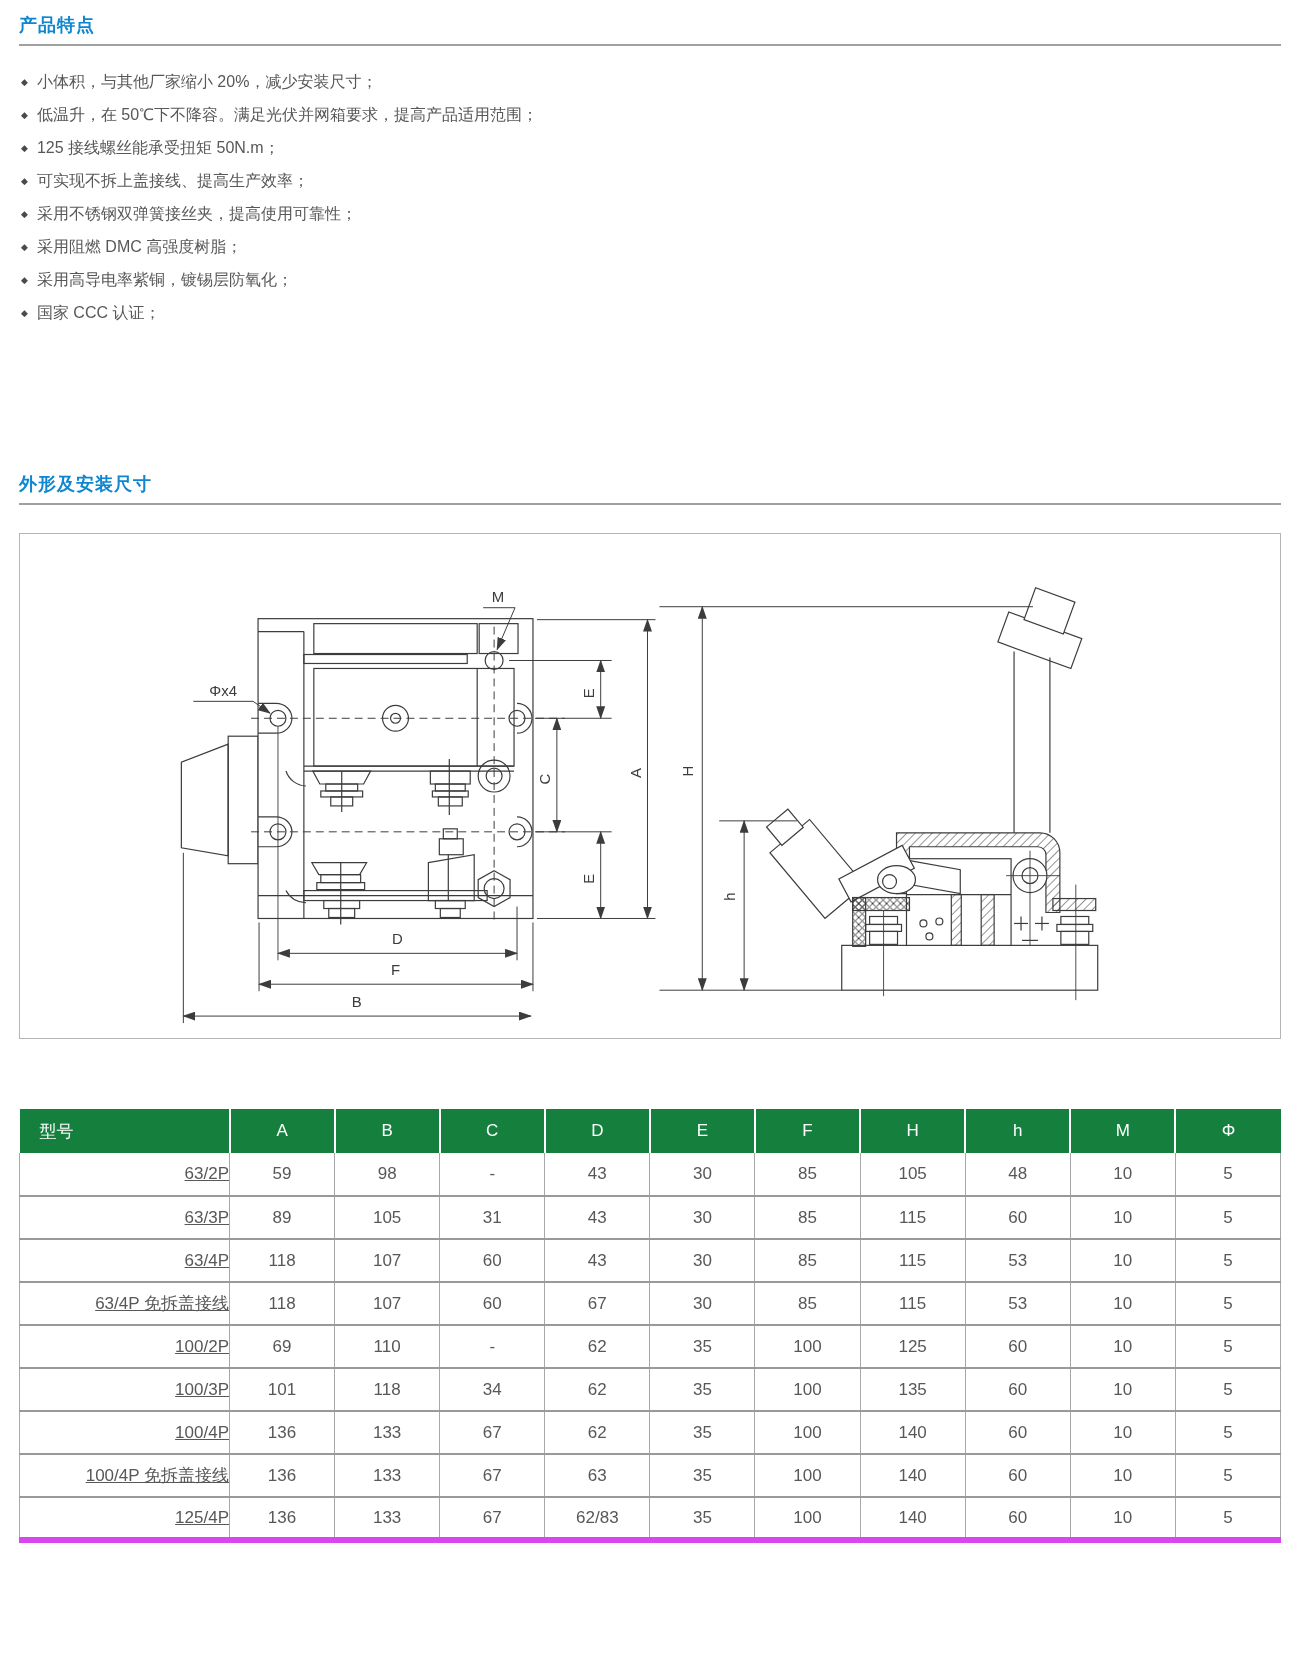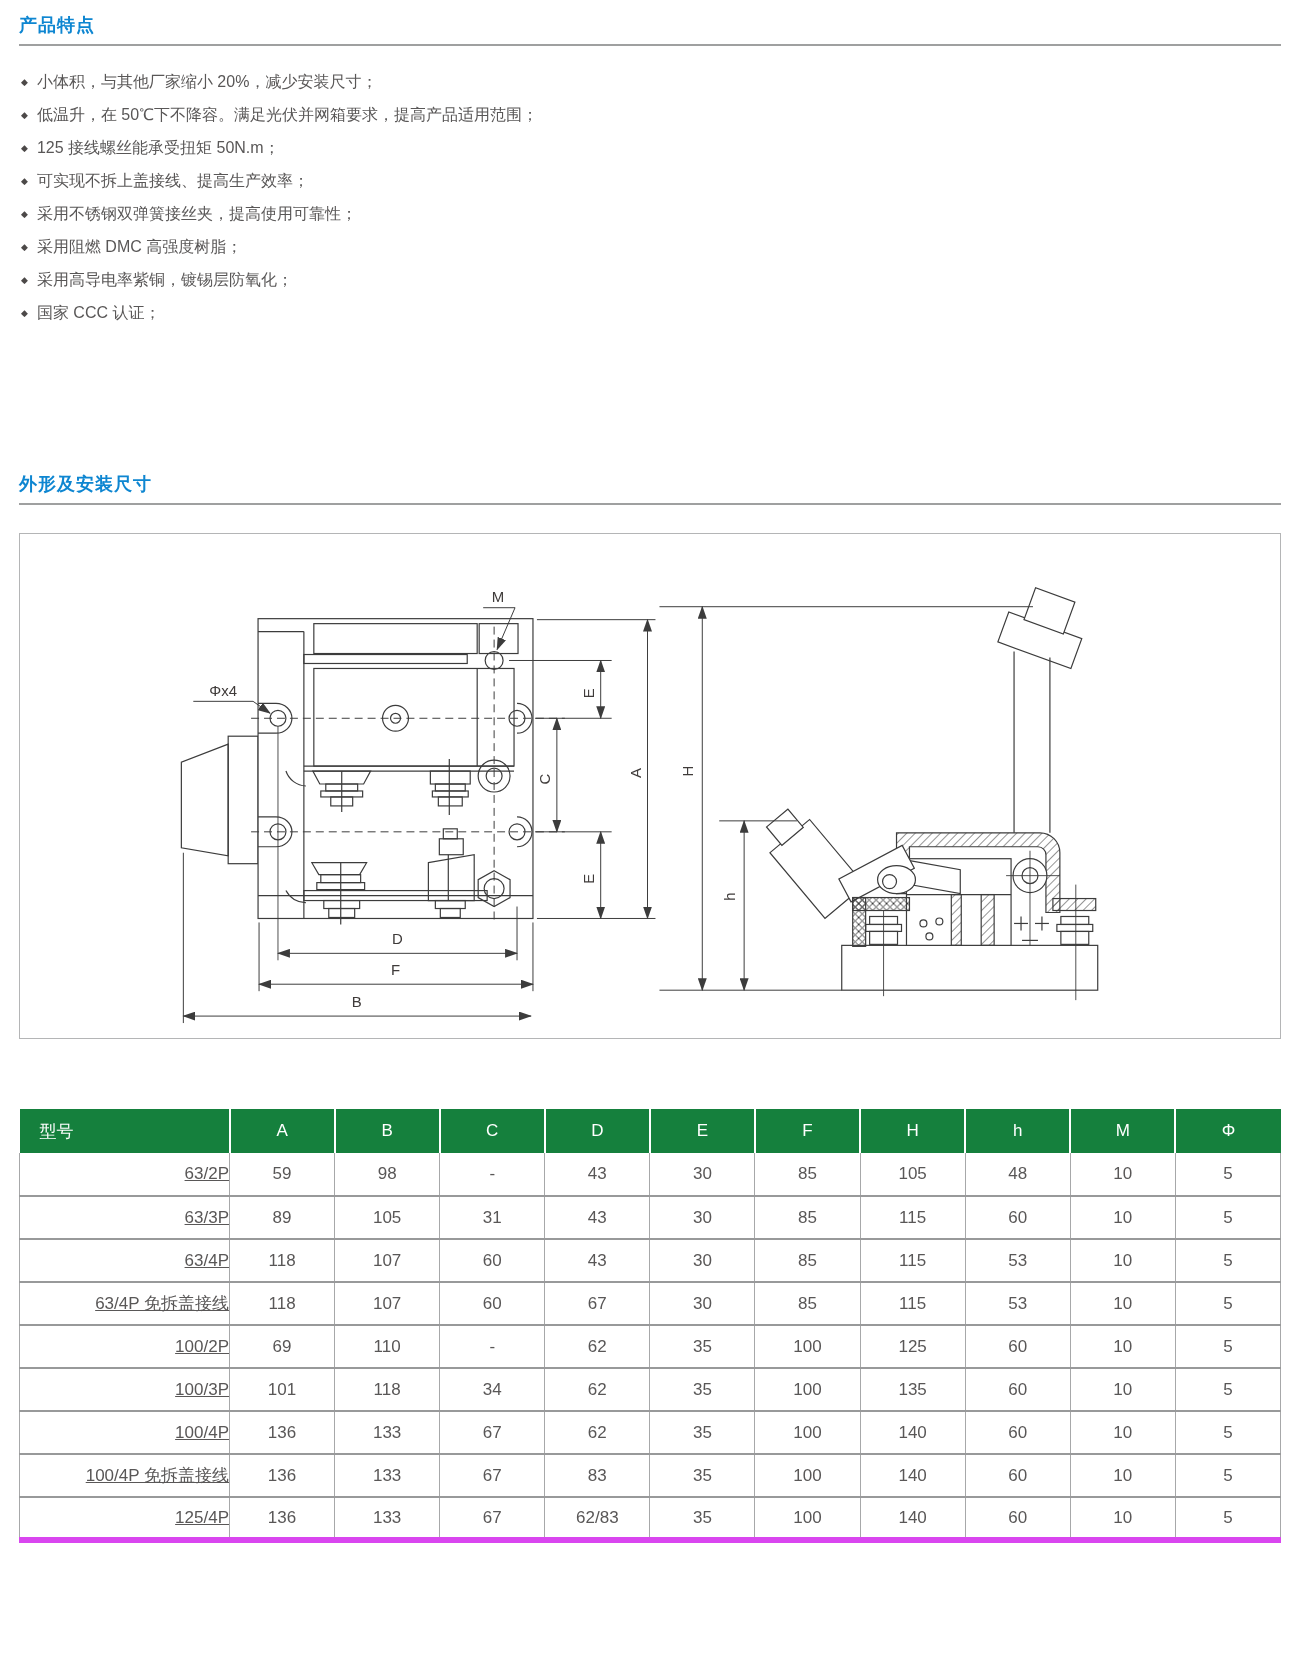--- a/index.html
+++ b/index.html
@@ -418,21 +418,21 @@
           <td>140</td>
           <td>60</td>
           <td>10</td>
           <td>5</td>
         </tr>
         <tr>
           <td class="model-cell">100/4P 免拆盖接线</td>
           <td>136</td>
           <td>133</td>
           <td>67</td>
-          <td>83</td>
+          <td>63</td>
           <td>35</td>
           <td>100</td>
           <td>140</td>
           <td>60</td>
           <td>10</td>
           <td>5</td>
         </tr>
         <tr>
           <td class="model-cell">125/4P</td>
           <td>136</td>

